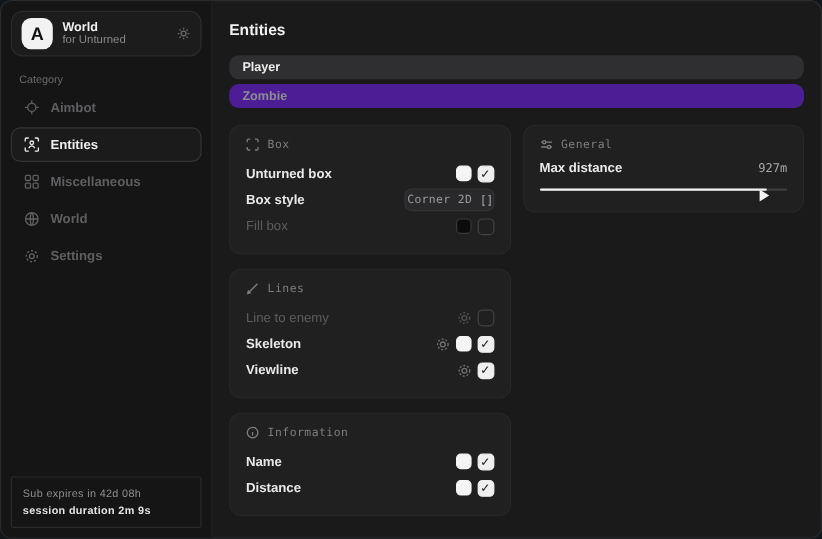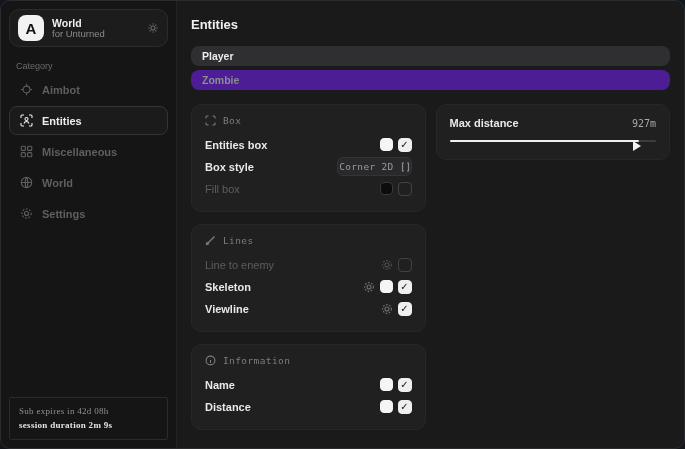--- a/index.html
+++ b/index.html
@@ -63,21 +63,21 @@
     color:#ededed;
     background:#1b1b1c;
     border-color:#343436;
   }
   .nav-item .nicon { display:flex; width:14px; justify-content:center; }
   .sidebar-spacer { flex:1; }
   .status-card {
     border:1px solid #2b2b2d;
     border-radius:2px;
     padding:7px 9px;
-    font-family:Liberation Serif, serif;
+    font-family:Liberation Sans, sans-serif;
     line-height:1.5;
   }
   .status-line1 { font-size:9px; color:#8f8f91; letter-spacing:.3px; }
   .status-line2 { font-size:9px; color:#e4e4e6; font-weight:bold; letter-spacing:.3px; }
   
   .main { flex:1; padding:14px; overflow:hidden; }
   .page-title { font-size:13px; font-weight:bold; color:#f0f0f0; margin:2px 0 14px 0; }
   .tabs { display:flex; gap:4px; margin-bottom:14px;flex-direction:column; }
   .tab {
     font-size:10.5px; font-weight:600;
@@ -269,21 +269,21 @@
           <div class="card-header">
             <span class="hicon">
               <svg width="11" height="11" viewBox="0 0 11 11" fill="none" stroke="currentColor" stroke-width="1.1">
                 <path d="M1 3.5V2a1 1 0 0 1 1-1h1.5M7.5 1H9a1 1 0 0 1 1 1v1.5M10 7.5V9a1 1 0 0 1-1 1H7.5M3.5 10H2a1 1 0 0 1-1-1V7.5"></path>
               </svg>
             </span>
             <span>Box</span>
           </div>
 
           <div class="row">
-            <span class="row-label" data-dim="false">Entities box</span>
+            <span class="row-label" data-dim="false">Unturned box</span>
             <span class="controls">
               <span class="swatch" data-color="white"></span>
               <span class="checkbox" data-state="true">✓</span>
             </span>
           </div>
 
           <div class="row">
             <span class="row-label" data-dim="false">Box style</span>
             <span class="controls">
               <span class="dropdown">
@@ -385,20 +385,30 @@
               <span class="checkbox" data-state="true">✓</span>
             </span>
           </div>
         </div>
 
       </div>
 
       <div class="col">
 
         <div class="card">
+          <div class="card-header">
+            <span class="hicon">
+              <svg width="11" height="11" viewBox="0 0 11 11" fill="none" stroke="currentColor" stroke-width="1.1">
+                <path d="M1 3.5h9M1 7.5h9"></path>
+                <circle cx="3.5" cy="3.5" r="1.3" fill="#202021"></circle>
+                <circle cx="7.5" cy="7.5" r="1.3" fill="#202021"></circle>
+              </svg>
+            </span>
+            <span>General</span>
+          </div>
 
           <div class="gen-row">
             <span class="gen-label">Max distance</span>
             <span class="gen-value">927m</span>
           </div>
 
           <div class="slider">
             <div class="slider-track"></div>
             <div class="slider-fill" style="width: 92%;">
               <div class="slider-thumb"></div>

